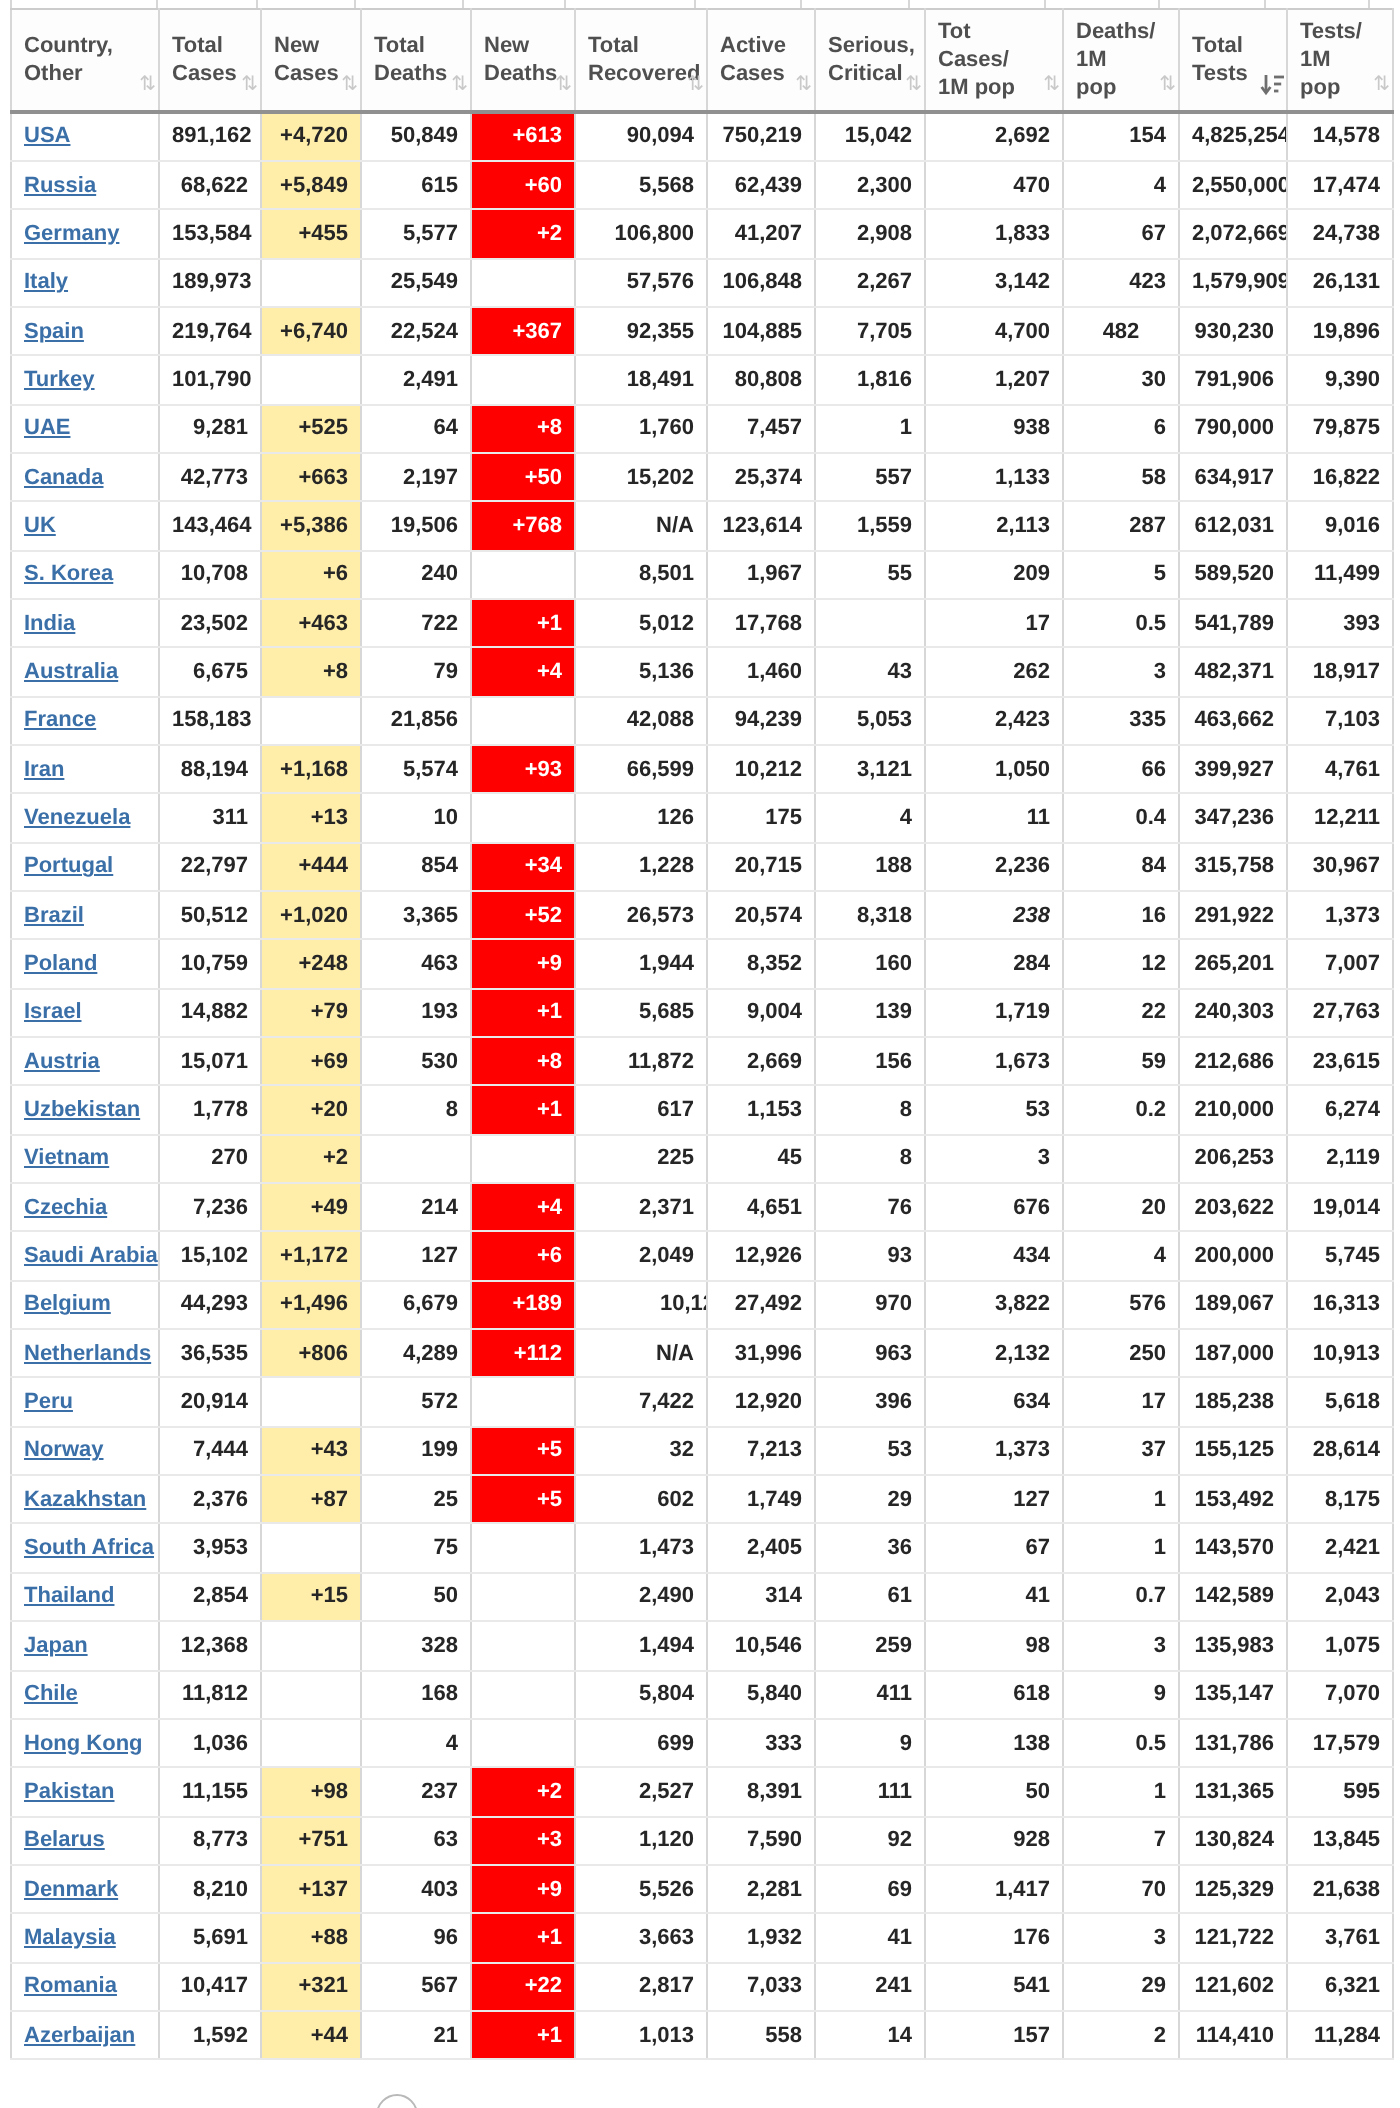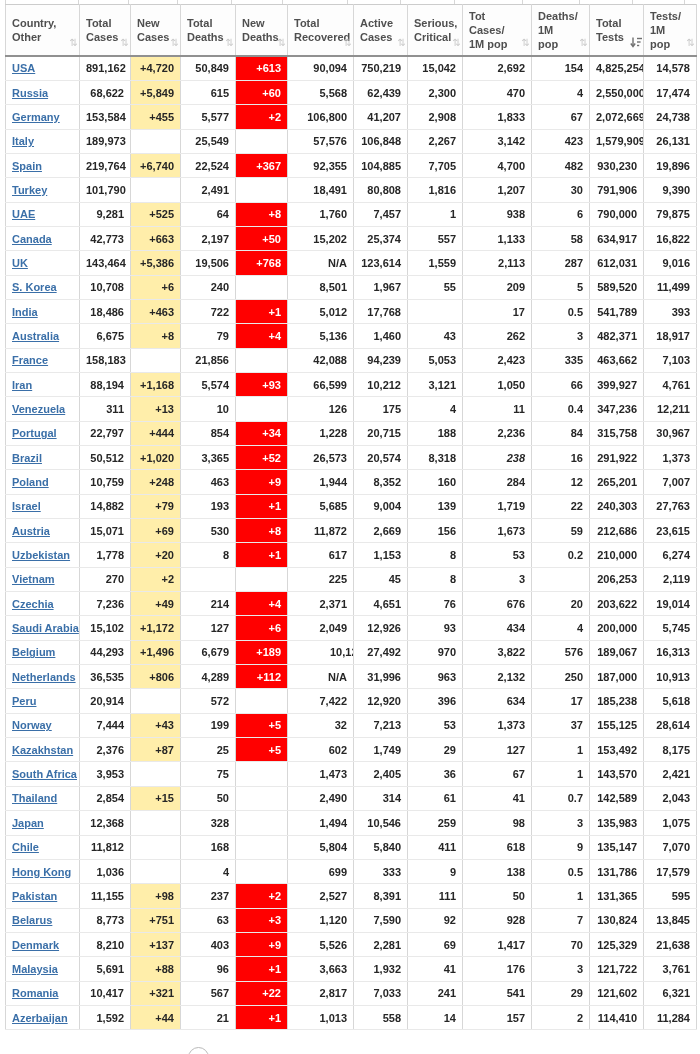--- a/index.html
+++ b/index.html
@@ -168,21 +168,21 @@
         <tr>
           <td style="width: 74px;"><a class="country-link">Spain</a></td>
           <td style="width: 51px;">219,764</td>
           <td class="cell-yellow" style="width: 50px;">+6,740</td>
           <td style="width: 55px;">22,524</td>
           <td class="cell-red" style="width: 52px;">+367</td>
           <td style="width: 66px;">92,355</td>
           <td style="width: 54px;">104,885</td>
           <td style="width: 55px;">7,705</td>
           <td style="width: 69px;">4,700</td>
-          <td style="width: 58px;">482</td>
+          <td style="width: 58px; text-align: center;">482</td>
           <td style="width: 54px;">930,230</td>
           <td style="width: 53px;">19,896</td>
         </tr>
         <tr>
           <td style="width: 74px;"><a class="country-link">Turkey</a></td>
           <td style="width: 51px; margin-top: 31px;">101,790</td>
           <td style="width: 50px;"></td>
           <td style="width: 55px;">2,491</td>
           <td style="width: 52px;"></td>
           <td style="width: 66px;">18,491</td>
@@ -244,21 +244,21 @@
           <td style="width: 66px;">8,501</td>
           <td style="width: 54px;">1,967</td>
           <td style="width: 55px;">55</td>
           <td style="width: 69px;">209</td>
           <td style="width: 58px;">5</td>
           <td style="width: 54px;">589,520</td>
           <td style="width: 53px;">11,499</td>
         </tr>
         <tr>
           <td style="width: 74px;"><a class="country-link">India</a></td>
-          <td style="width: 51px;">18,486</td>
+          <td style="width: 51px;">23,502</td>
           <td class="cell-yellow" style="width: 50px;">+463</td>
           <td style="width: 55px;">722</td>
           <td class="cell-red" style="width: 52px;">+1</td>
           <td style="width: 66px;">5,012</td>
           <td style="width: 54px;">17,768</td>
           <td style="width: 55px;"></td>
           <td style="width: 69px;">17</td>
           <td style="width: 58px;">0.5</td>
           <td style="width: 54px;">541,789</td>
           <td style="width: 53px;">393</td>

